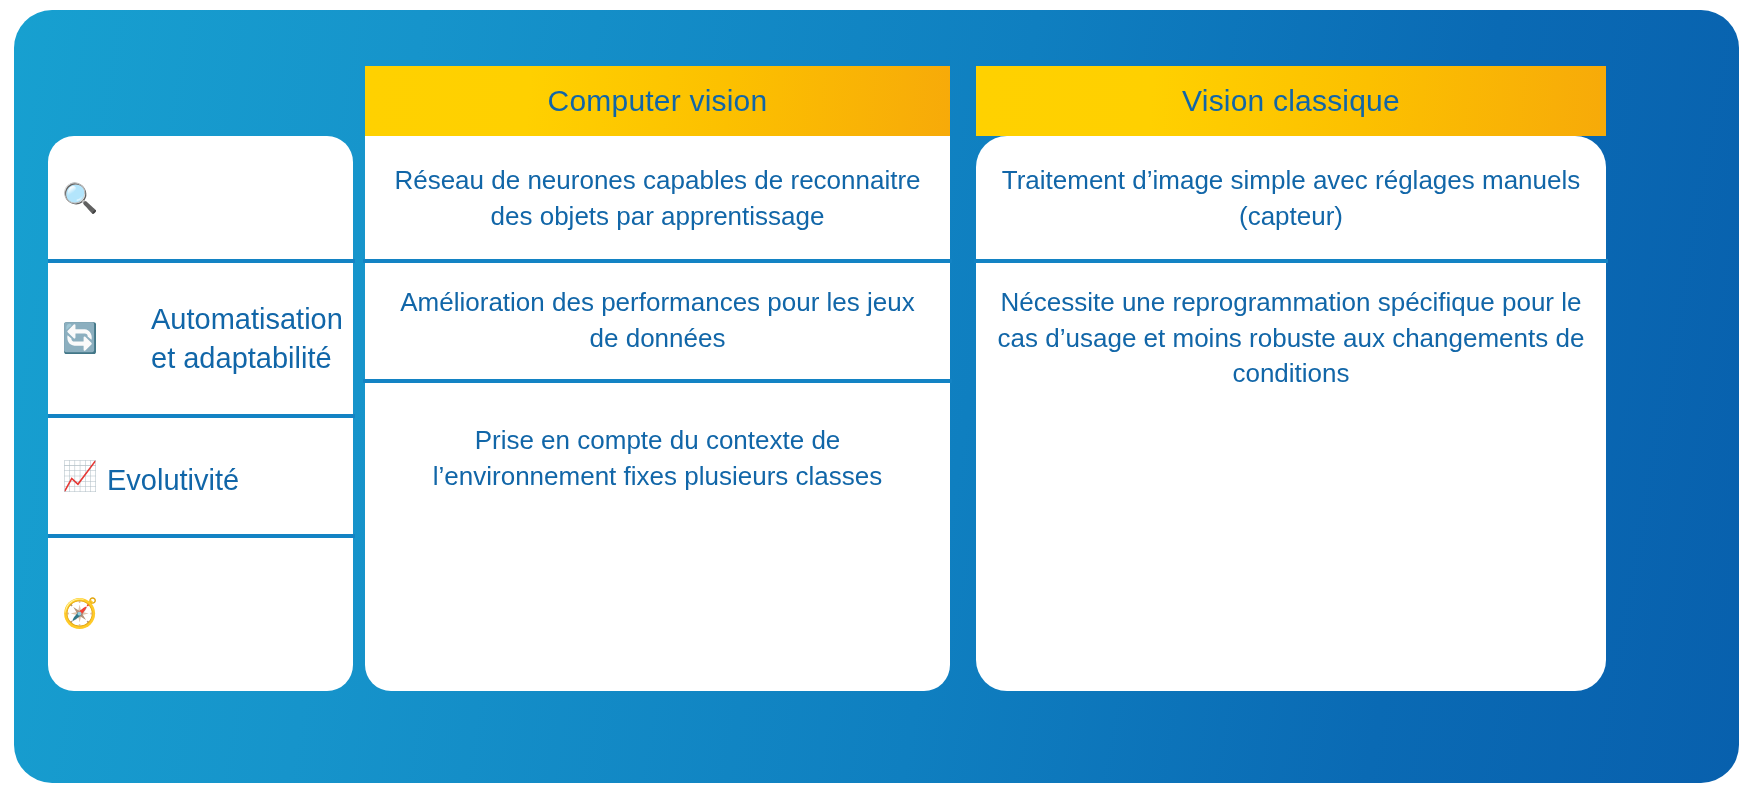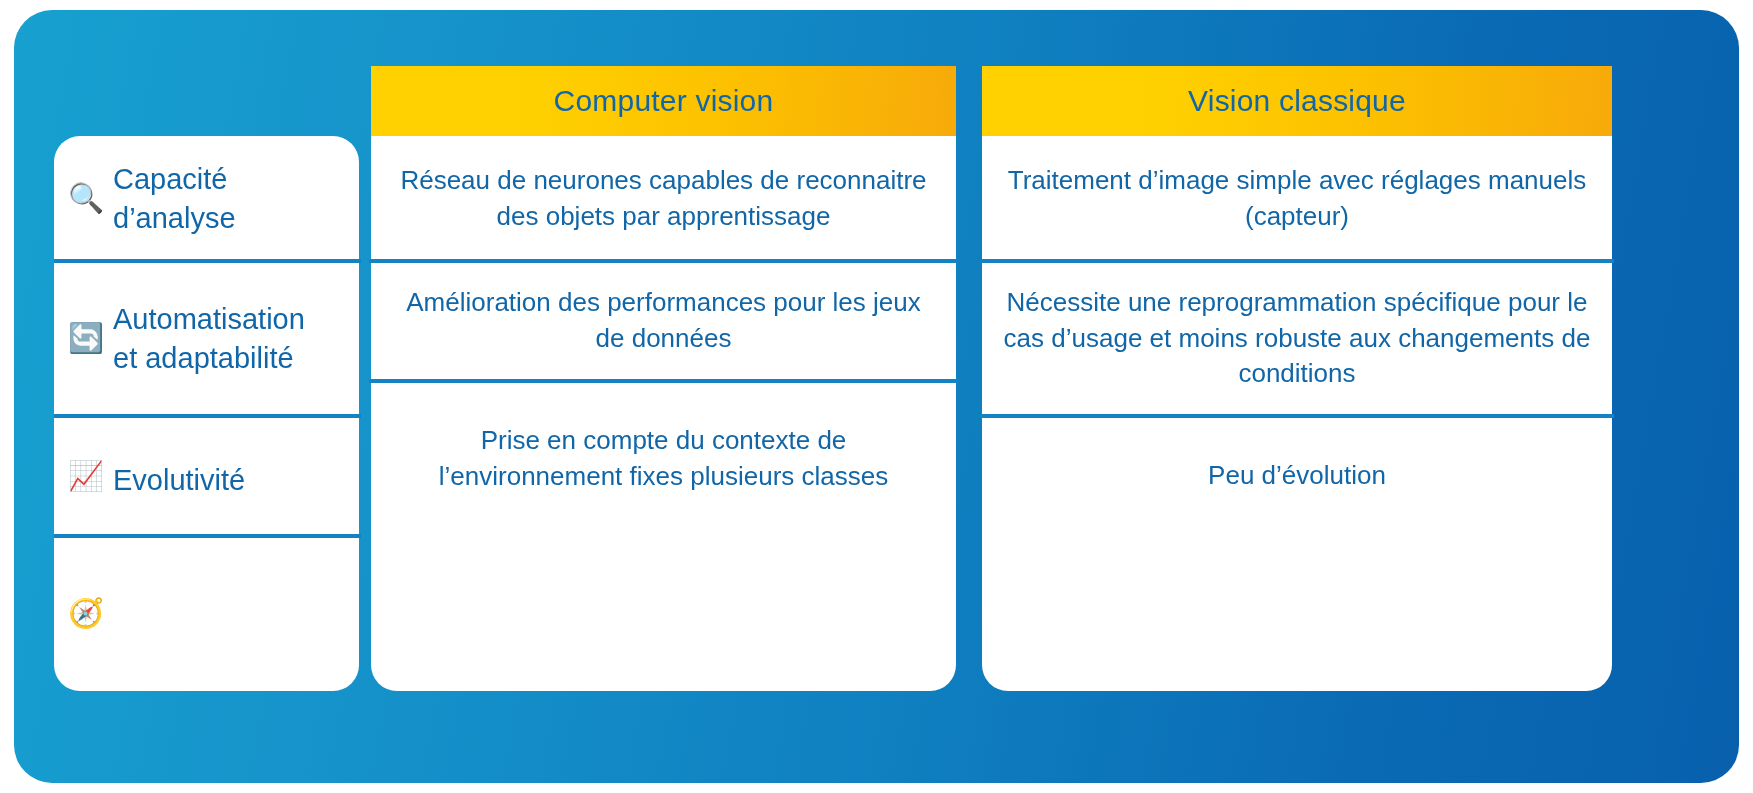--- a/index.html
+++ b/index.html
@@ -22,21 +22,21 @@
     width: 1725px;
     height: 773px;
     border-radius: 38px;
     background: linear-gradient(100deg, #17a0d0 0%, #1694cb 22%, #0f7fc0 55%, #0a6ab4 80%, #0860ad 100%);
     overflow: hidden;
   }
 
   
   #table {
     position: absolute;
-    left: 40px;
+    left: 34px;
     top: 56px;
     width: 1683px;
     height: 680px;
     display: grid;
     grid-template-columns: 305px 12px 585px 26px 630px;
     grid-template-rows: 70px 125px 155px 120px 155px;
   }
 
   
   .hdr-spacer { grid-column: 1; grid-row: 1; }
@@ -98,21 +98,21 @@
 
   
   .col-card {
     background: #ffffff;
     border-bottom-left-radius: 26px;
     border-bottom-right-radius: 26px;
     display: flex;
     flex-direction: column;
   }
   #card-cv { grid-column: 3; grid-row: 2 / span 4; }
-  #card-vc { grid-column: 5; grid-row: 2 / span 4; }
+  #card-vc { grid-column: 5; grid-row: 2 / span 4; border-radius: 31px; }
 
   .cell {
     position: relative;
     display: flex;
     align-items: center;
     justify-content: center;
     text-align: center;
     padding: 0 20px;
     box-sizing: border-box;
     color: #1166a8;
@@ -146,26 +146,24 @@
       <span>Computer vision</span>
     </div>
     <div class="v-gap" style="grid-column:4;grid-row:1;"></div>
     <div class="col-head" id="head-vc">
       <span>Vision classique</span>
     </div>
 
     <div id="label-card">
       <div class="label-cell r0">
         <span class="row-icon">🔍</span>
-        <span class="row-label" style="white-space:pre-line;">Capacité
-d’analyse</span>
       </div>
       <div class="label-cell r1">
         <span class="row-icon">🔄</span>
-        <span class="row-label" style="white-space:pre-line;">Automatisation
+        <span class="row-label" style="white-space:pre-line;margin-left:44px;">Automatisation
 et adaptabilité</span>
       </div>
       <div class="label-cell r2">
         <span class="row-icon">📈</span>
         <span class="row-label" style="white-space:pre-line;margin-top:9px;">Evolutivité</span>
       </div>
       <div class="label-cell r3">
         <span class="row-icon">🧭</span>
       </div>
     </div>
@@ -176,17 +174,16 @@
       <div class="cell r0">Réseau de neurones capables de reconnaitre des objets par apprentissage</div>
       <div class="cell r2">Amélioration des performances pour les jeux de données</div>
       <div class="cell r3">Prise en compte du contexte de l’environnement fixes plusieurs classes</div>
     </div>
 
     <div class="v-gap" style="grid-column:4;grid-row:2 / span 4;"></div>
 
     <div class="col-card" id="card-vc">
       <div class="cell r0">Traitement d’image simple avec réglages manuels (capteur)</div>
       <div class="cell r1">Nécessite une reprogrammation spécifique pour le cas d’usage et moins robuste aux changements de conditions</div>
-      <div class="cell r2">Peu d’évolution</div>
     </div>
 
   </div>
 </div>
 
 </body></html>

